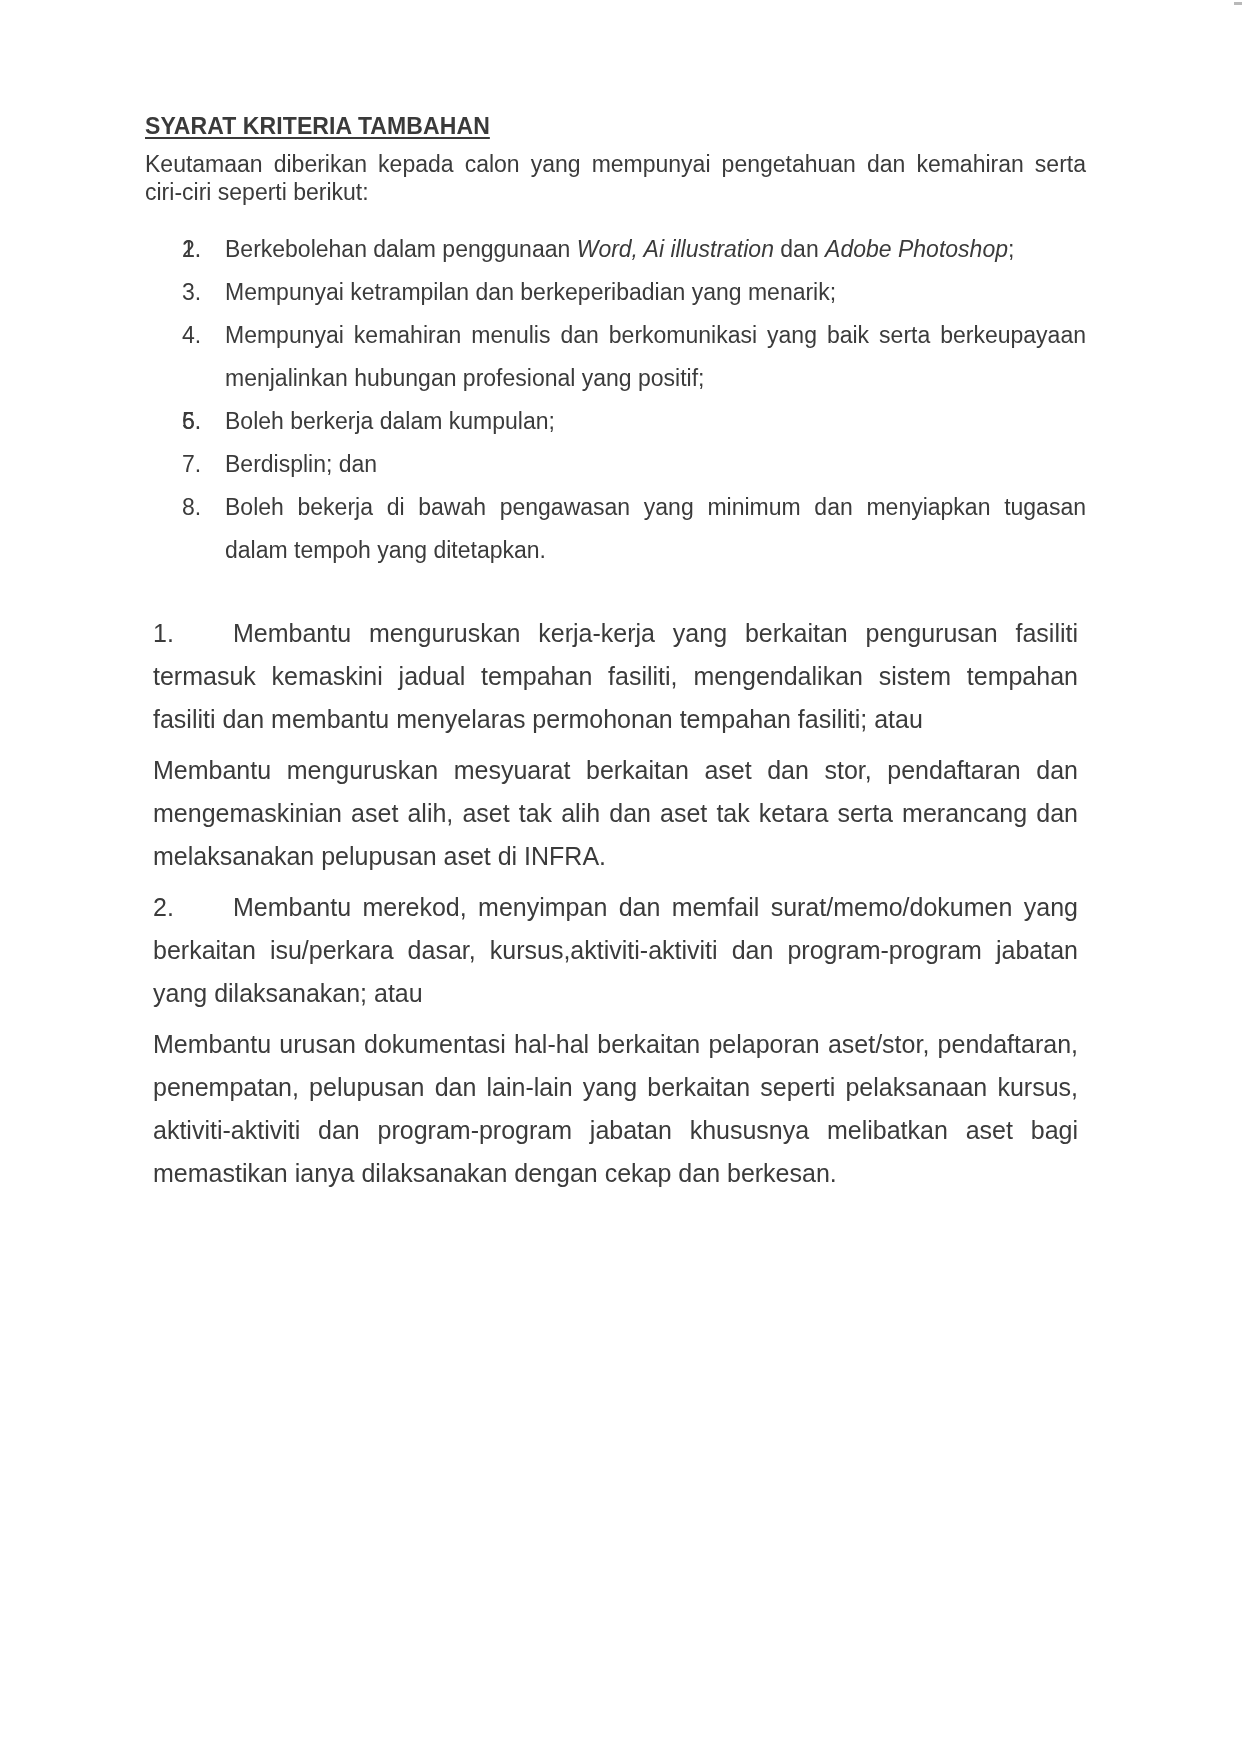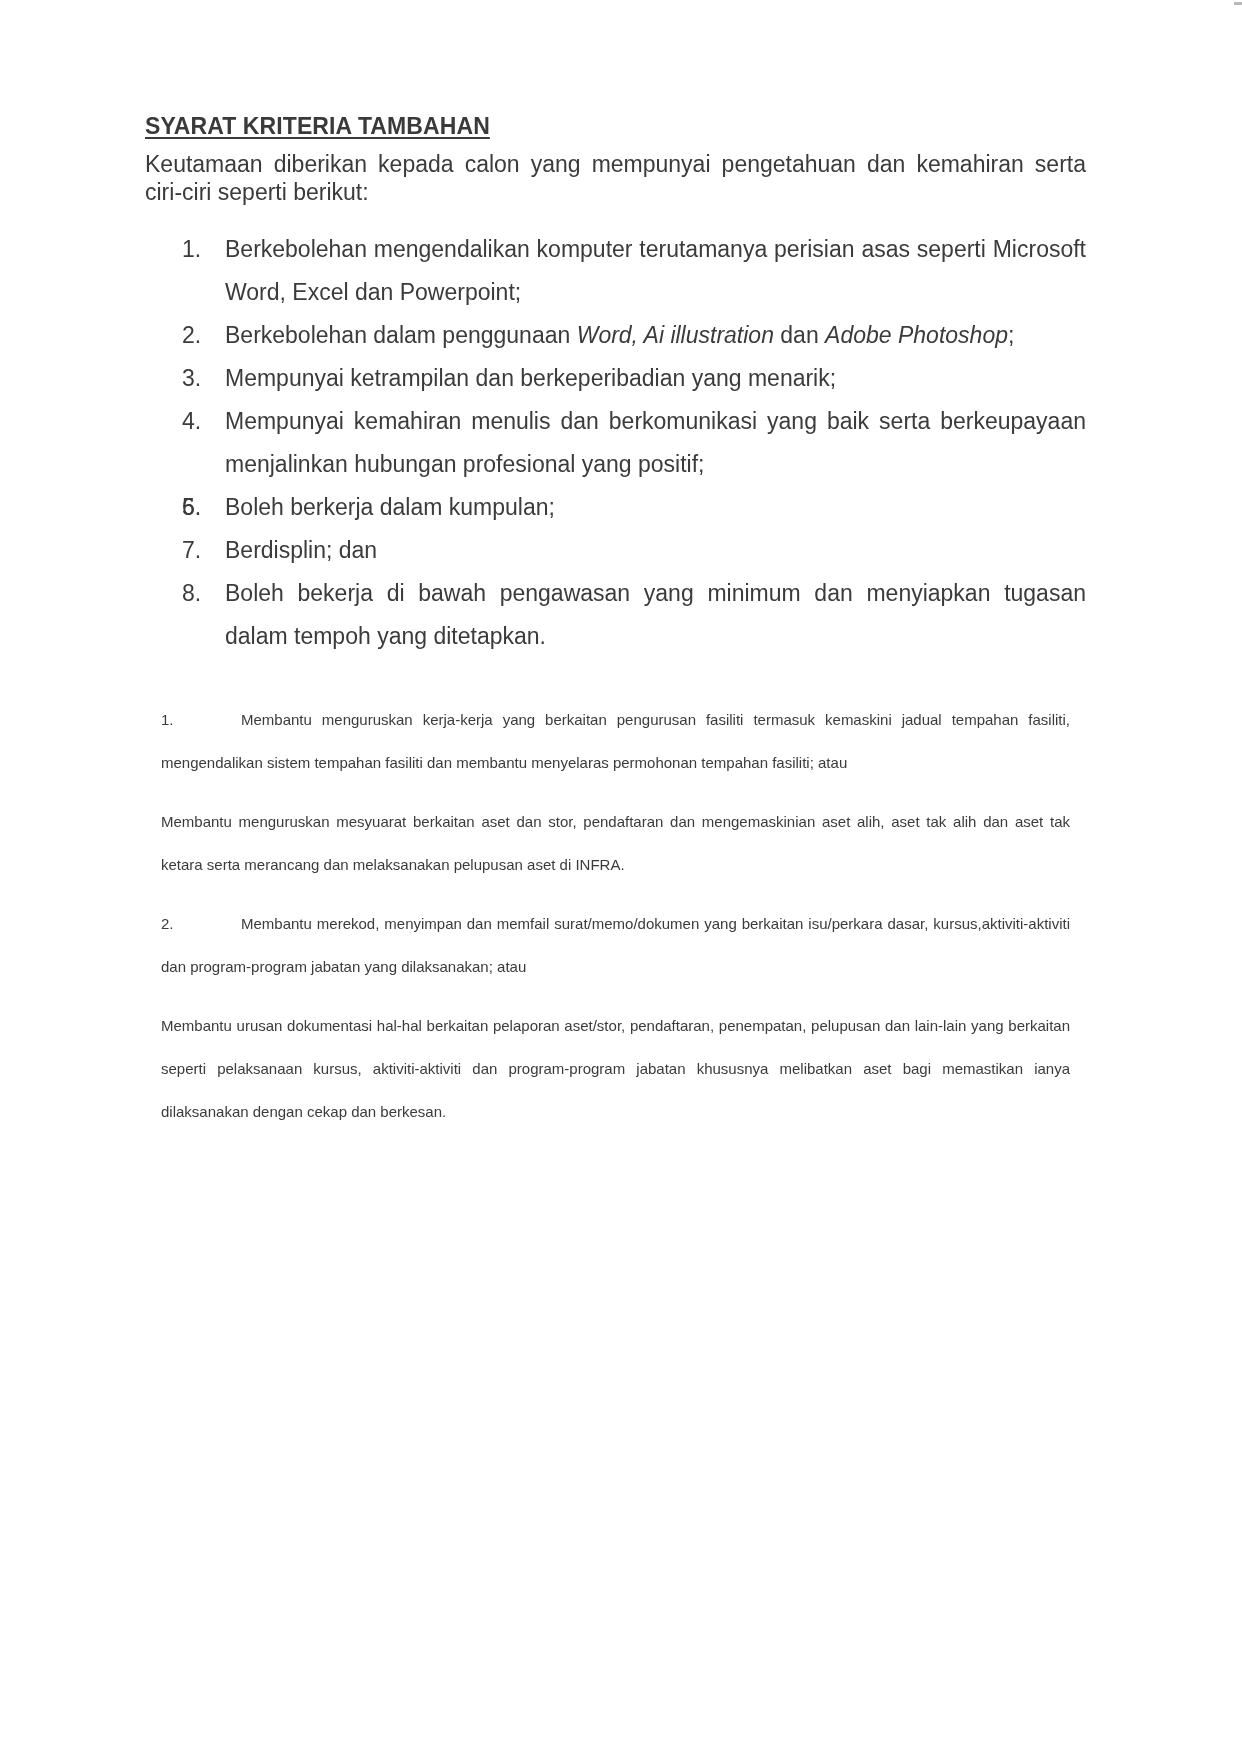--- a/index.html
+++ b/index.html
@@ -55,24 +55,24 @@
     left: 37px;
     top: 0;
   }
   .criteria-item em {
     font-style: italic;
   }
   .section2 {
     margin-top: 40px;
   }
   .duty-block {
-    font-size: 15px;
+    font-size: 25px;
     line-height: 43px;
     text-align: justify;
-    margin: 16px;
+    margin: 8px;
   }
   .duty-num {
     display: inline-block;
     width: 80px;
   }
   .duties {
     margin-top: 5px;
   }
   .scan-mark {
     position: absolute;
@@ -91,21 +91,20 @@
 
 <div class="page">
 
   <section>
     <h2 class="heading">SYARAT KRITERIA TAMBAHAN</h2>
     <p class="intro">Keutamaan diberikan kepada calon yang mempunyai pengetahuan dan kemahiran serta ciri-ciri seperti berikut:</p>
 
     <ol class="criteria-list">
       <li class="criteria-item">
         <span class="criteria-num">1.</span>
-        <span>Berkebolehan mengendalikan komputer terutamanya perisian asas seperti Microsoft Word, Excel dan Powerpoint;</span>
       </li>
       <li class="criteria-item">
         <span class="criteria-num">2.</span>
         <span>Berkebolehan dalam penggunaan </span><em>Word, Ai illustration</em><span> dan </span><em>Adobe Photoshop</em><span>;</span>
       </li>
       <li class="criteria-item">
         <span class="criteria-num">3.</span>
         <span>Mempunyai ketrampilan dan berkeperibadian yang menarik;</span>
       </li>
       <li class="criteria-item">

